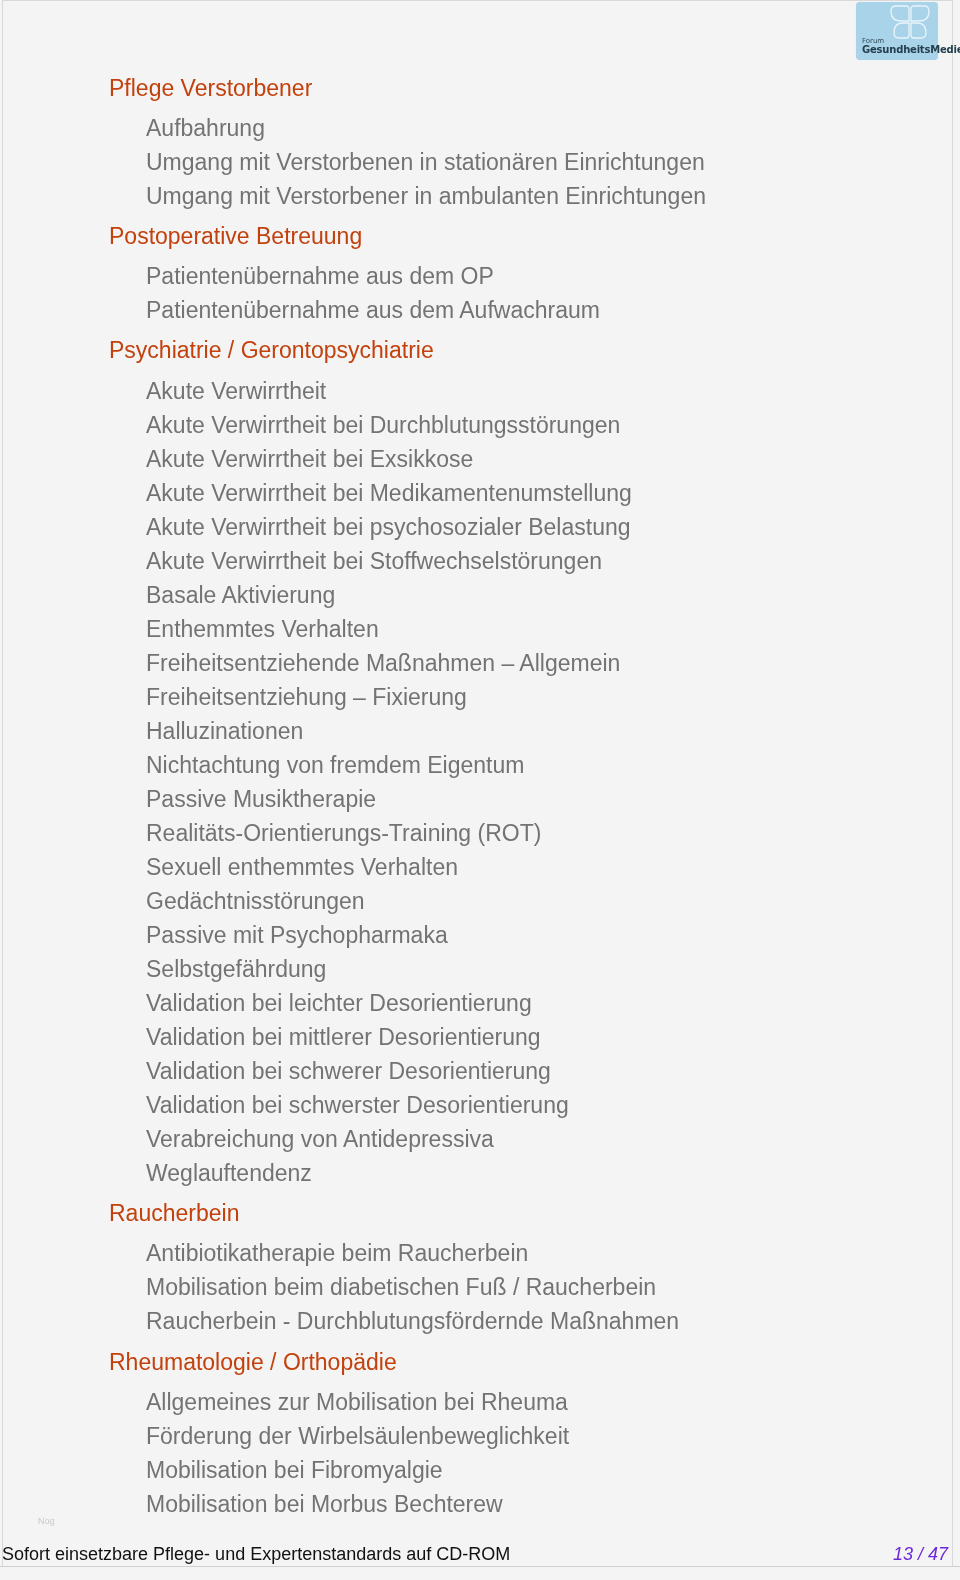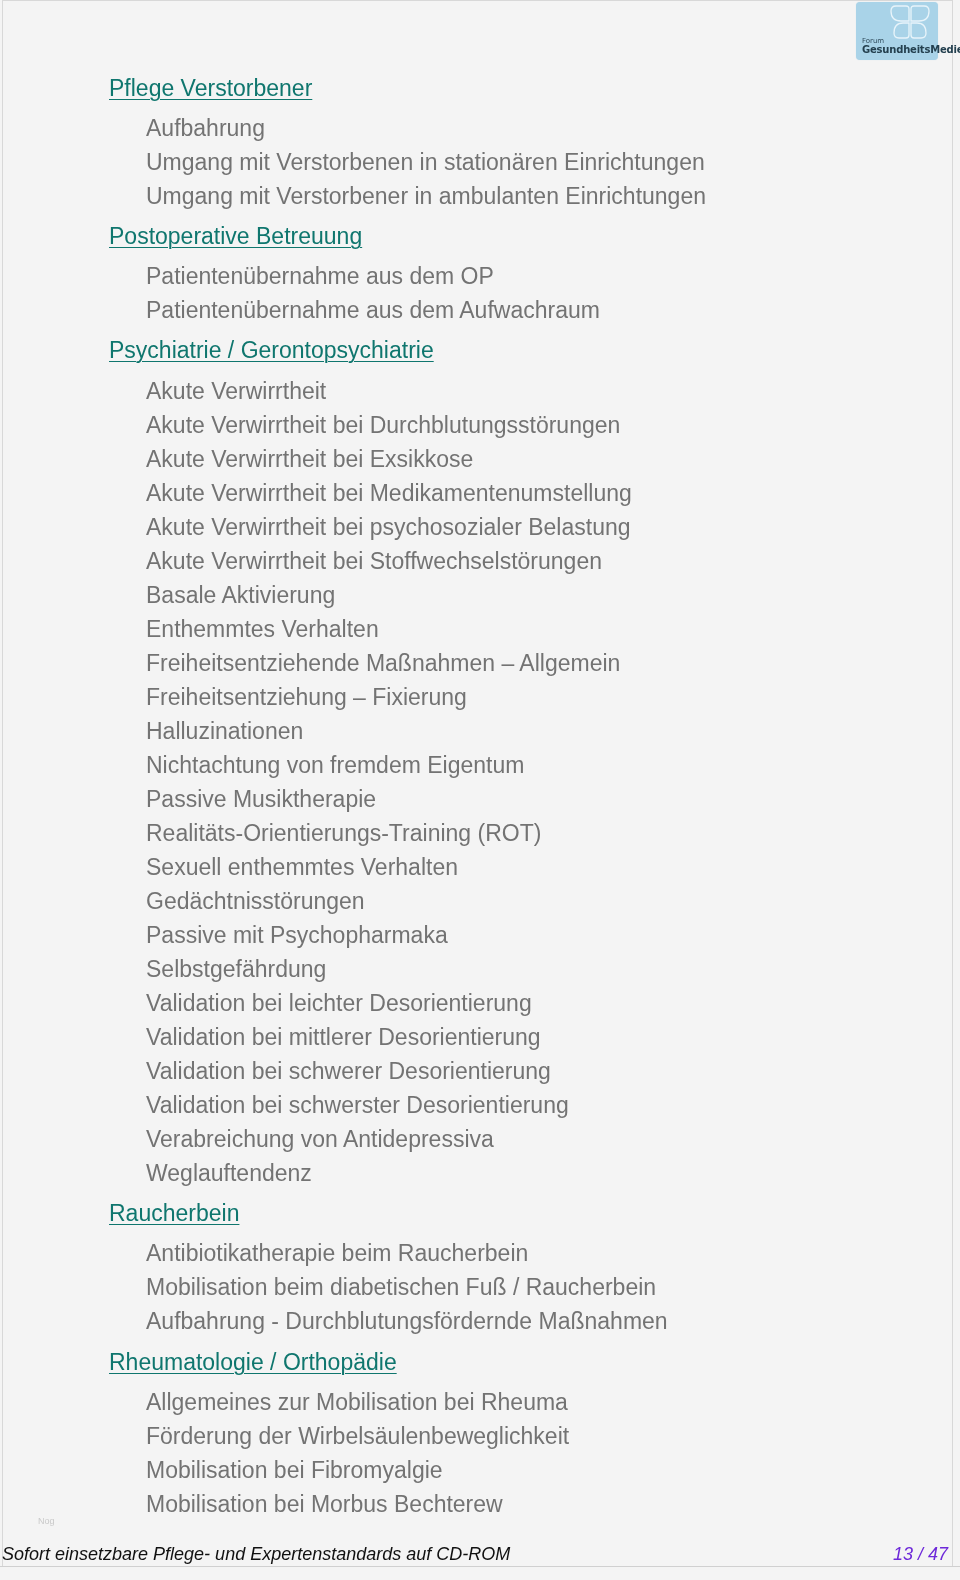--- a/index.html
+++ b/index.html
@@ -66,24 +66,23 @@
       position: absolute;
       left: 0;
       top: 0;
       width: 960px;
     }
     .section-title {
       position: absolute;
       left: 109px;
       font-size: 23px;
       line-height: 28px;
-      text-decoration: underline;
       text-decoration-thickness: 1px;
       text-underline-offset: 3px;
-      color: #0f766e;
+      color: #c2410c;
       white-space: nowrap;
     }
     .item {
       position: absolute;
       left: 146px;
       font-size: 23px;
       line-height: 28px;
       color: #737373;
       white-space: nowrap;
     }
@@ -92,21 +91,20 @@
       left: 38px;
       top: 1516px;
       font-size: 9px;
       color: #c9c9c9;
     }
     .footer-title {
       position: absolute;
       left: 2px;
       top: 1543px;
       font-size: 18px;
-      font-style: italic;
       color: #111;
       white-space: nowrap;
       line-height: 22px;
     }
     .footer-page {
       position: absolute;
       right: 12px;
       top: 1543px;
       font-size: 18px;
       font-style: italic;
@@ -173,21 +171,21 @@
   <div class="item" style="top:989px">Validation bei leichter Desorientierung</div>
   <div class="item" style="top:1023px">Validation bei mittlerer Desorientierung</div>
   <div class="item" style="top:1057px">Validation bei schwerer Desorientierung</div>
   <div class="item" style="top:1091px">Validation bei schwerster Desorientierung</div>
   <div class="item" style="top:1125px">Verabreichung von Antidepressiva</div>
   <div class="item" style="top:1159px">Weglauftendenz</div>
 
   <div class="section-title" style="top:1199px">Raucherbein</div>
   <div class="item" style="top:1239px">Antibiotikatherapie beim Raucherbein</div>
   <div class="item" style="top:1273px">Mobilisation beim diabetischen Fuß / Raucherbein</div>
-  <div class="item" style="top:1307px">Aufbahrung - Durchblutungsfördernde Maßnahmen</div>
+  <div class="item" style="top:1307px">Raucherbein - Durchblutungsfördernde Maßnahmen</div>
 
   <div class="section-title" style="top:1348px">Rheumatologie / Orthopädie</div>
   <div class="item" style="top:1388px">Allgemeines zur Mobilisation bei Rheuma</div>
   <div class="item" style="top:1422px">Förderung der Wirbelsäulenbeweglichkeit</div>
   <div class="item" style="top:1456px">Mobilisation bei Fibromyalgie</div>
   <div class="item" style="top:1490px">Mobilisation bei Morbus Bechterew</div>
 </div>
 
 <div class="watermark">Nog</div>
 

